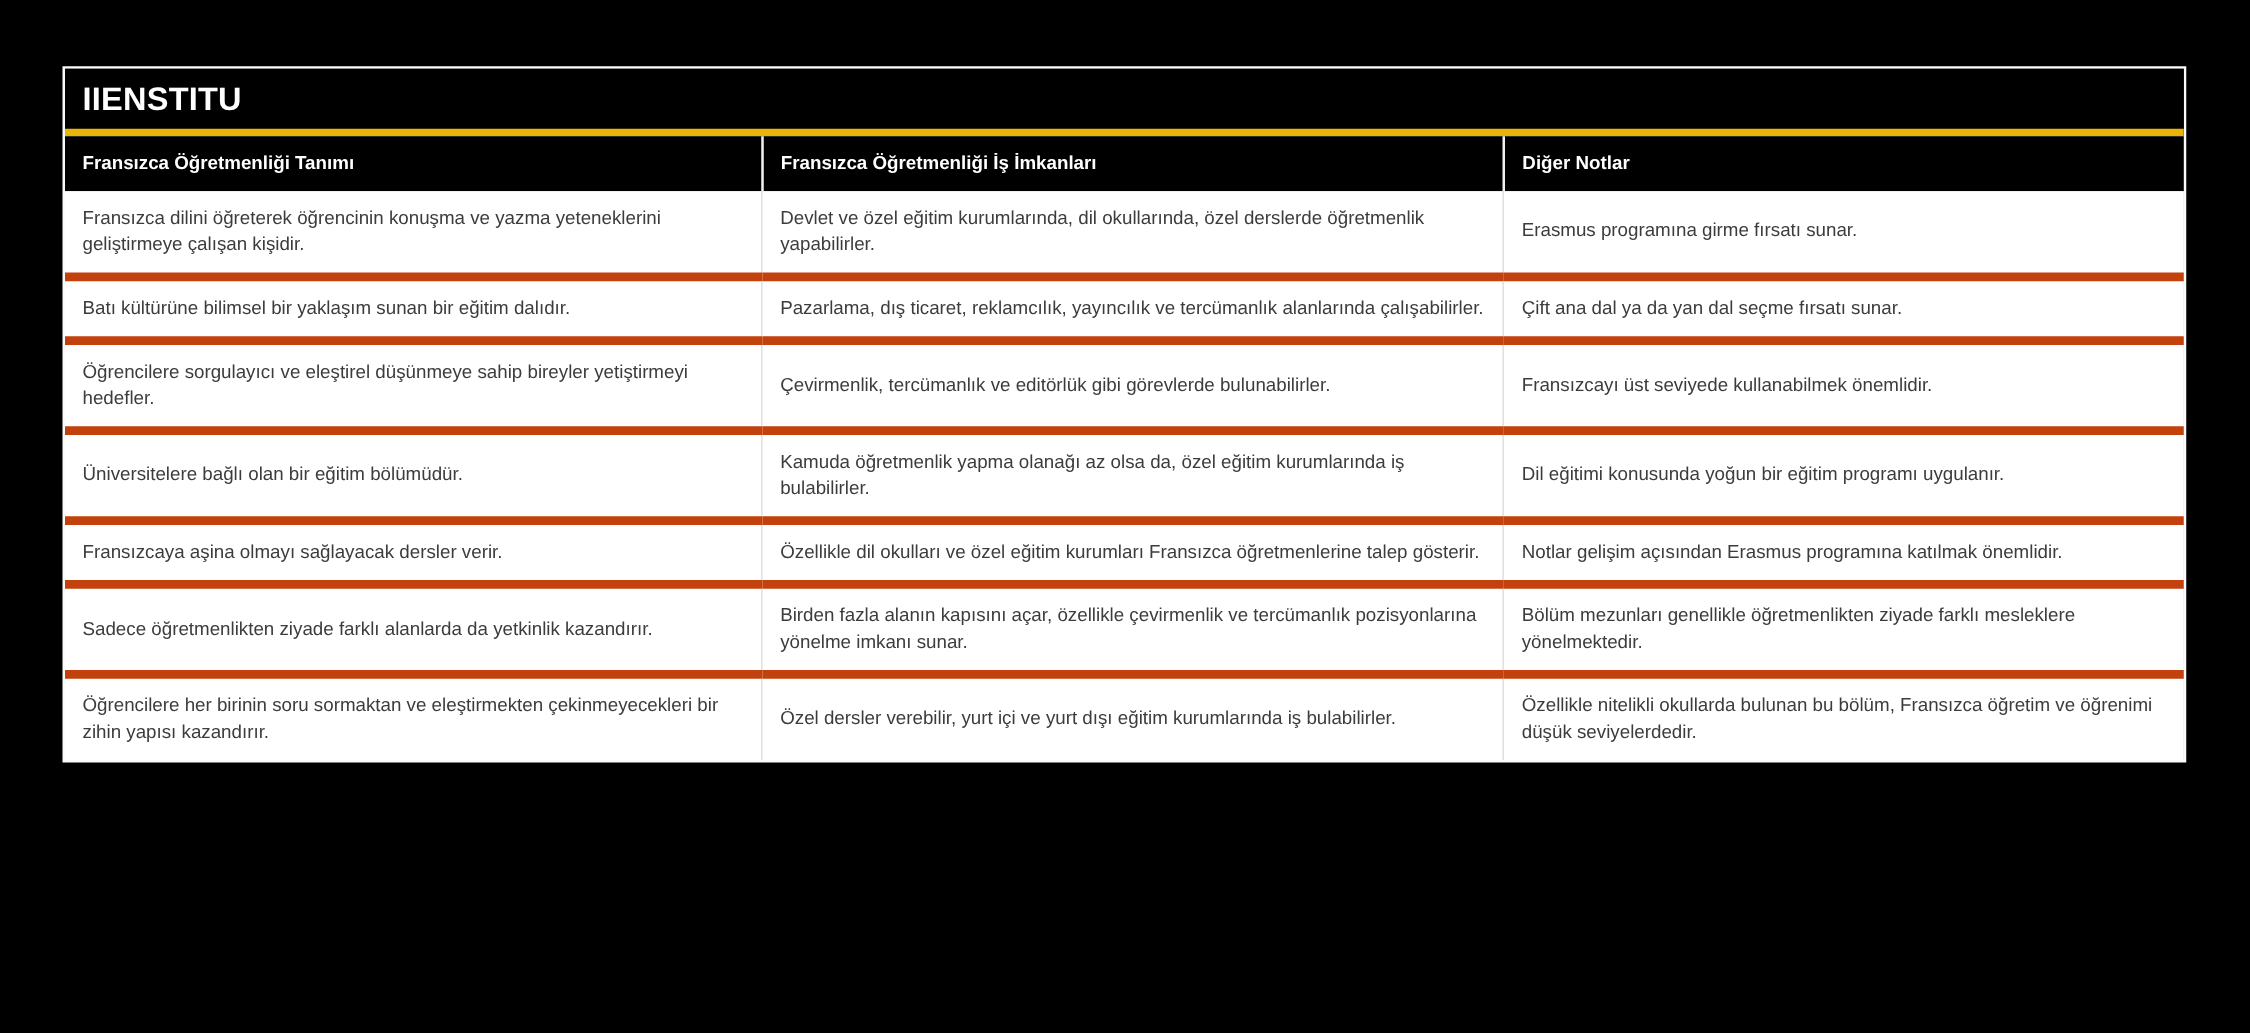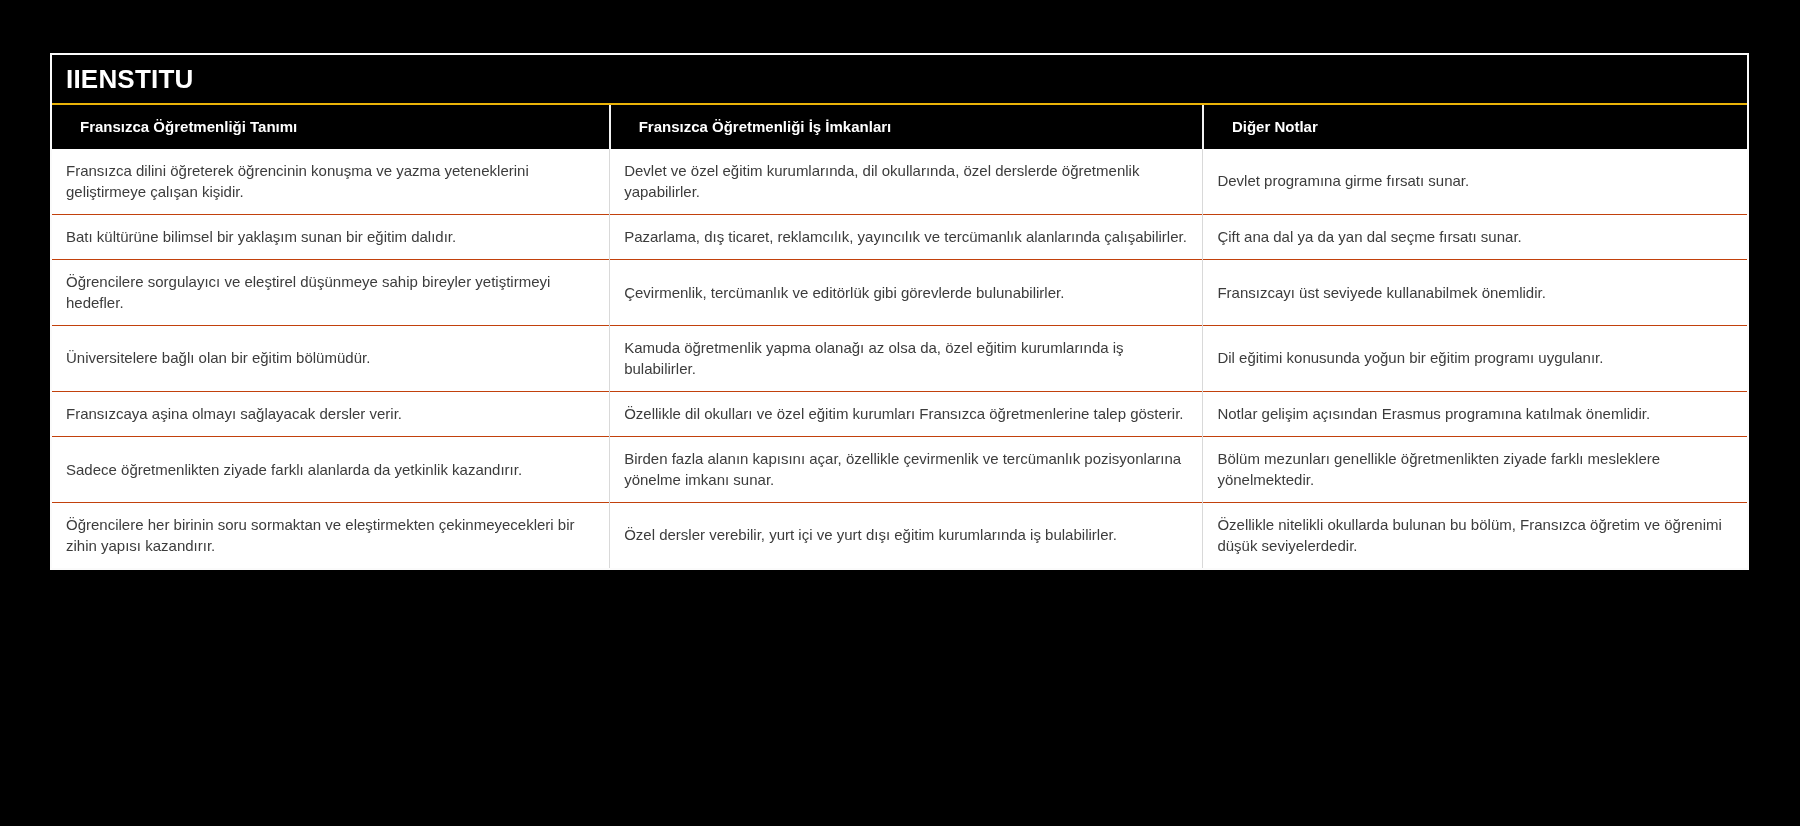--- a/index.html
+++ b/index.html
@@ -25,57 +25,57 @@
     box-sizing: border-box;
     border: 2px solid #fbfbfb;
     background: #000000;
   }
   .brand-bar {
     height: 48px;
     display: flex;
     align-items: center;
     padding-left: 14px;
     background: #000000;
-    border-bottom: 2px solid #eab308;
+    border-bottom: 6px solid #eab308;
   }
   .brand-title {
     color: #ffffff;
     font-size: 26px;
     font-weight: 700;
     letter-spacing: 0.2px;
   }
   table.info-table {
     width: 100%;
     border-collapse: collapse;
     table-layout: fixed;
     background: #ffffff;
   }
   table.info-table th {
     background: #000000;
     color: #ffffff;
     font-size: 15px;
     font-weight: 700;
     text-align: left;
     vertical-align: middle;
-    padding: 12px 28px;
+    padding: 12px 14px;
     line-height: 1.35;
   }
   table.info-table th + th {
     border-left: 2px solid #f2f2f2;
     margin-top: 13px;
   }
   table.info-table td {
     background: #ffffff;
     color: #3c3c3c;
     font-size: 15px;
     font-weight: 400;
     vertical-align: middle;
     padding: 12px 14px;
     line-height: 1.36;
-    border-top: 1px solid #c2410c;
+    border-top: 7px solid #c2410c;
   }
   table.info-table td + td {
     border-left: 1px solid #d9d9d9;
   }
   table.info-table tbody tr:first-child td {
     border-top: none;
   }
 </style>
 </head>
 <body>
@@ -97,21 +97,21 @@
         <tr>
           <th>Fransızca Öğretmenliği Tanımı</th>
           <th>Fransızca Öğretmenliği İş İmkanları</th>
           <th>Diğer Notlar</th>
         </tr>
       </thead>
       <tbody>
         <tr>
           <td>Fransızca dilini öğreterek öğrencinin konuşma ve yazma yeteneklerini geliştirmeye çalışan kişidir.</td>
           <td>Devlet ve özel eğitim kurumlarında, dil okullarında, özel derslerde öğretmenlik yapabilirler.</td>
-          <td>Devlet programına girme fırsatı sunar.</td>
+          <td>Erasmus programına girme fırsatı sunar.</td>
         </tr>
         <tr>
           <td>Batı kültürüne bilimsel bir yaklaşım sunan bir eğitim dalıdır.</td>
           <td>Pazarlama, dış ticaret, reklamcılık, yayıncılık ve tercümanlık alanlarında çalışabilirler.</td>
           <td>Çift ana dal ya da yan dal seçme fırsatı sunar.</td>
         </tr>
         <tr>
           <td>Öğrencilere sorgulayıcı ve eleştirel düşünmeye sahip bireyler yetiştirmeyi hedefler.</td>
           <td>Çevirmenlik, tercümanlık ve editörlük gibi görevlerde bulunabilirler.</td>
           <td>Fransızcayı üst seviyede kullanabilmek önemlidir.</td>

